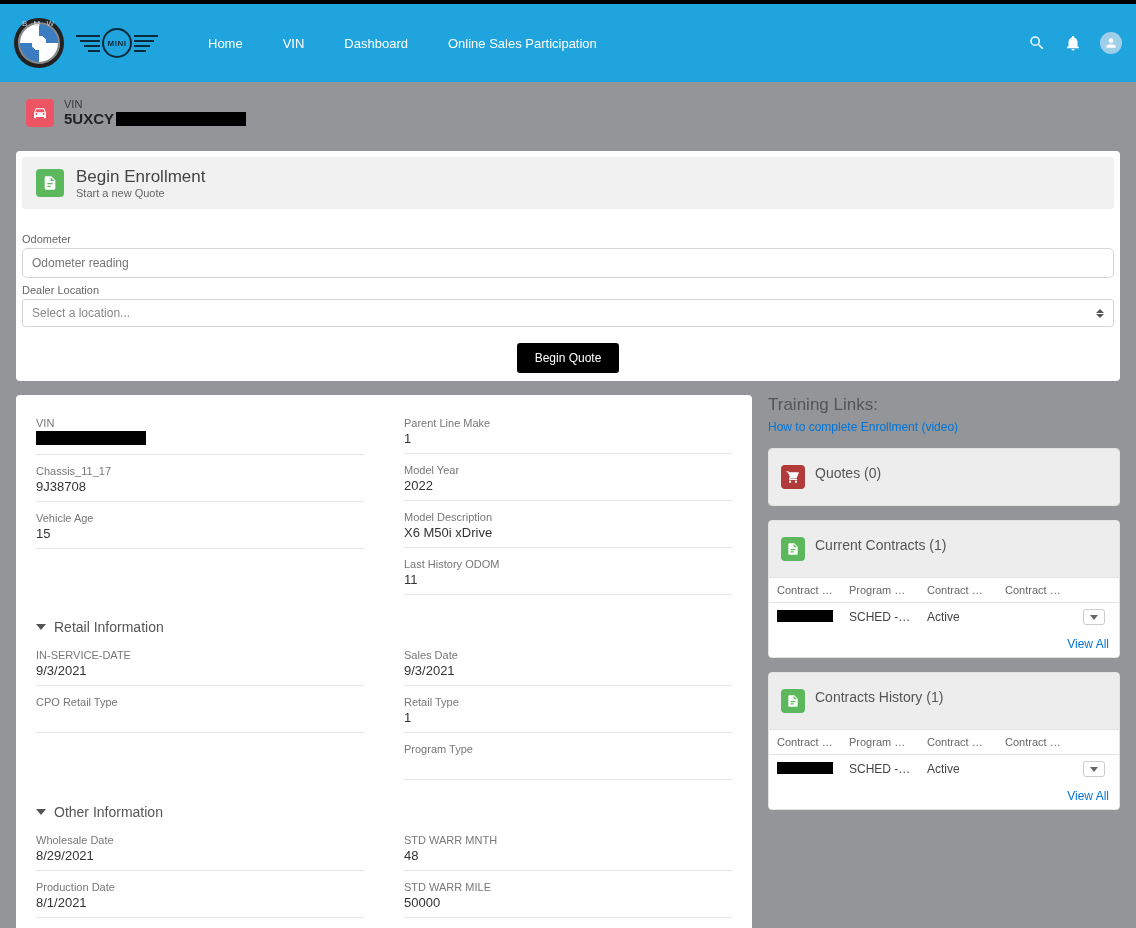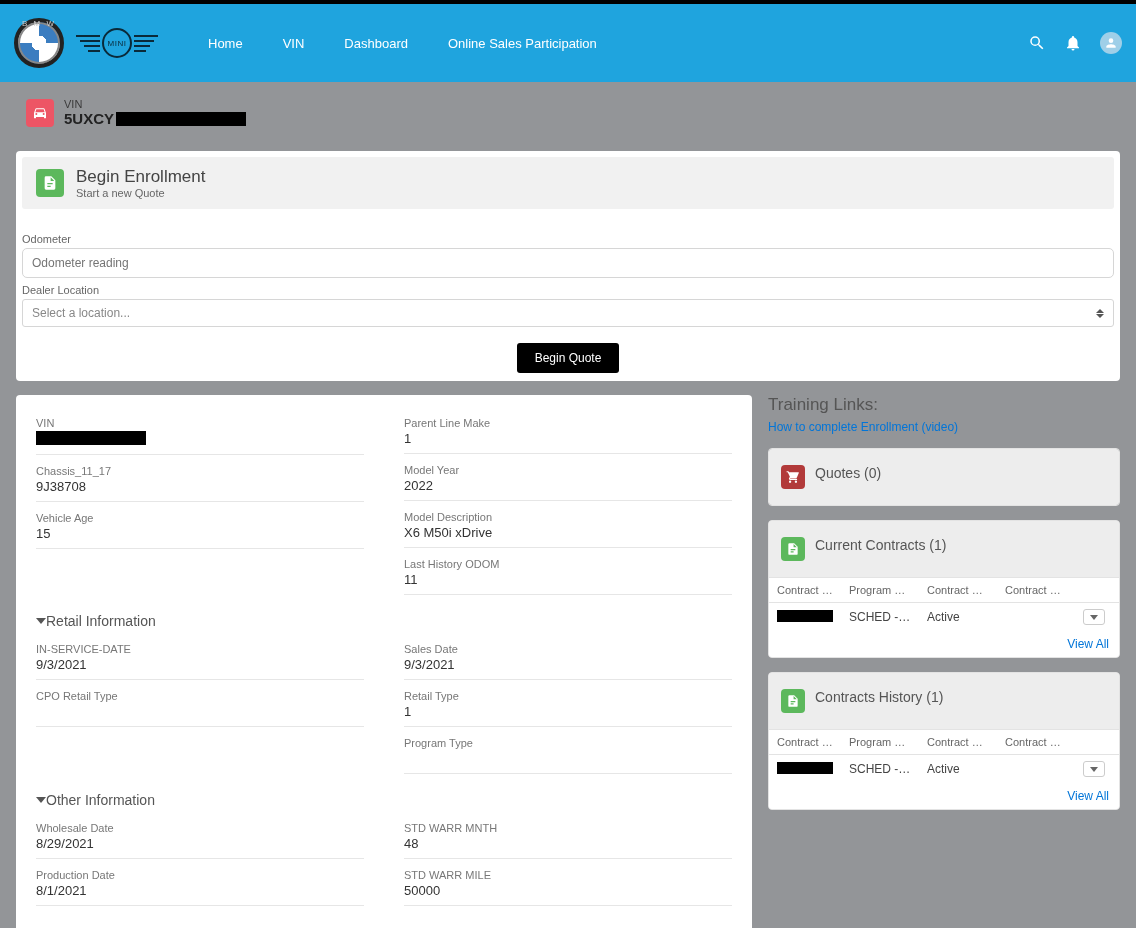--- a/index.html
+++ b/index.html
@@ -7,21 +7,21 @@
   .topbar { background: #000; height: 4px; }
   .header { background: #1fa4de; height: 78px; display: flex; align-items: center; padding: 0 14px; }
   .logo-bmw { width: 50px; height: 50px; border-radius: 50%; background:
     radial-gradient(circle at center, #fff 0 25%, transparent 25%),
     conic-gradient(#3b7dc0 0 90deg, #fff 90deg 180deg, #3b7dc0 180deg 270deg, #fff 270deg 360deg);
     border: 4px solid #222; box-shadow: 0 0 0 2px #888 inset; margin-right: 12px; position: relative; }
   .logo-bmw::after{content:"B M W"; position:absolute; top:-3px; left:0; right:0; text-align:center; font-size:8px; color:#ccc; letter-spacing:2px;}
   .logo-mini { display:flex; align-items:center; margin-right: 20px; }
   .logo-mini .wing { width: 26px; height: 22px; }
   .logo-mini .wing svg { display:block; }
-  .logo-mini .circle { width: 30px; height: 30px; border: 2px solid #0a2a3a; border-radius: 50%; display:flex; align-items:center; justify-content:center; font-size:8px; font-weight:400; color:#0a2a3a; letter-spacing:0.5px;}
+  .logo-mini .circle { width: 30px; height: 30px; border: 2px solid #0a2a3a; border-radius: 50%; display:flex; align-items:center; justify-content:center; font-size:8px; font-weight:700; color:#0a2a3a; letter-spacing:0.5px;}
   .nav { display:flex; gap: 40px; margin-left: 30px; }
   .nav a { color: #fff; text-decoration: none; font-size: 13px; }
   .header-right { margin-left:auto; display:flex; gap:18px; align-items:center; }
   .hicon { width:18px; height:18px; fill:#fff; cursor:pointer; }
   .avatar { width:22px; height:22px; border-radius:50%; background:#9fcfe8; display:flex; align-items:center; justify-content:center;}
   .avatar svg{width:14px;height:14px;fill:#fff;}
 
   .vin-strip { padding: 16px 26px 10px; display:flex; align-items:center; gap:10px; }
   .vin-icon { width:28px; height:28px; background:#ed5565; border-radius:4px; display:flex; align-items:center; justify-content:center;}
   .vin-icon svg{width:16px;height:16px;fill:#fff;}
@@ -46,21 +46,21 @@
   .begin-btn { display:block; margin: 16px auto 2px; background:#000; color:#fff; border:none; border-radius:3px; padding:8px 18px; font-size:12px; cursor:pointer;}
 
   .lower { display:flex; gap:16px; margin: 0 16px 20px; align-items:flex-start; }
   .info-panel { background:#fff; border-radius:4px; flex:1; padding: 18px 20px 24px; }
   .info-grid { display:flex; gap: 40px; }
   .info-col { flex:1; }
   .info-item { border-bottom:1px solid #e6e6e6; padding: 4px 0 6px; margin-bottom:6px; }
   .info-item .lbl{ font-size:11px; color:#777; }
   .info-item .val{ font-size:13px; color:#333; margin-top:2px; min-height:16px;}
   .info-item .val .redact2{display:inline-block;background:#000;width:110px;height:14px;}
-  .sect-head { display:flex; align-items:center; gap:0; color:#555; font-size:14px; font-weight:500; margin: 12px 0 10px;}
+  .sect-head { display:flex; align-items:center; gap:8px; color:#555; font-size:14px; font-weight:500; margin: 18px 0 10px;}
   .chev { width:0;height:0;border-left:5px solid transparent;border-right:5px solid transparent;border-top:6px solid #555;}
 
   .side { width:352px; }
   .train-title{ font-size:17px; color:#555; font-weight:500; margin-bottom:4px;}
   .train-link{ font-size:12px; color:#0275d8; text-decoration:none; }
   .card { background:#f2f2f2; border:1px solid #e3e3e3; border-radius:4px; margin-top:14px; overflow:hidden;}
   .card-head{ padding:16px 12px; display:flex; align-items:flex-start; gap:10px; background:#ededed;}
   .card-head .ci{ width:24px;height:24px;border-radius:4px; display:flex;align-items:center;justify-content:center;}
   .ci svg{width:14px;height:14px;fill:#fff;}
   .ci.red{background:#b23a3a;}

